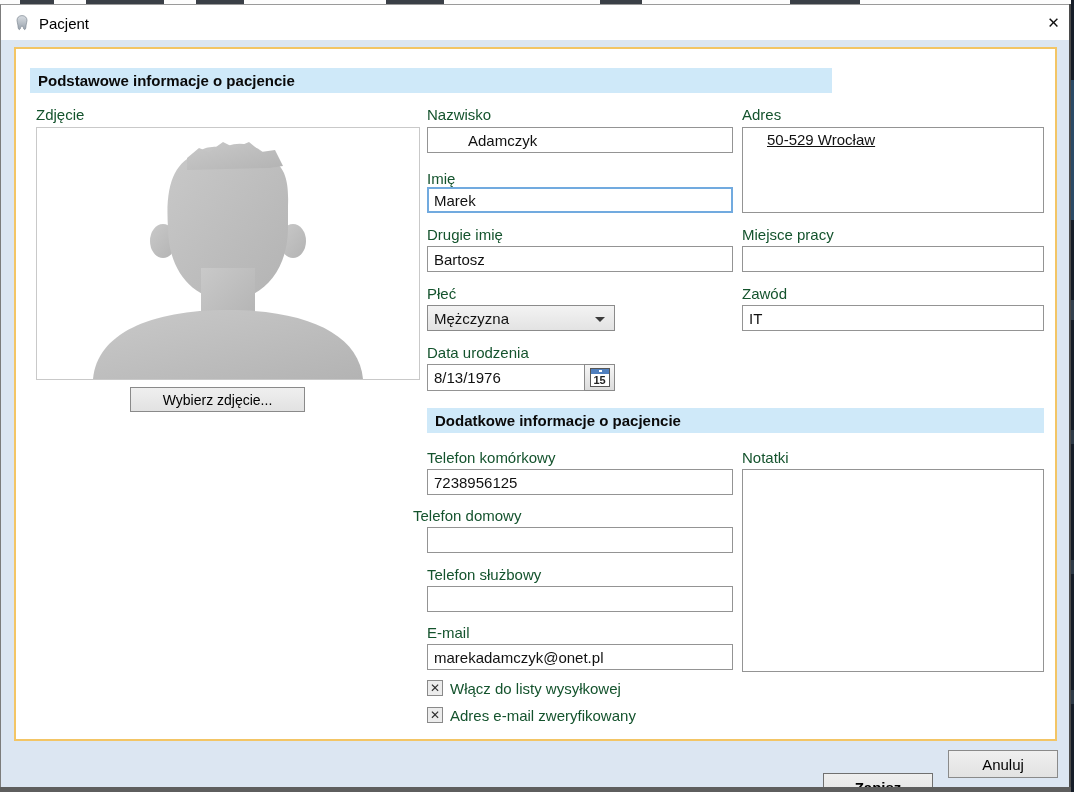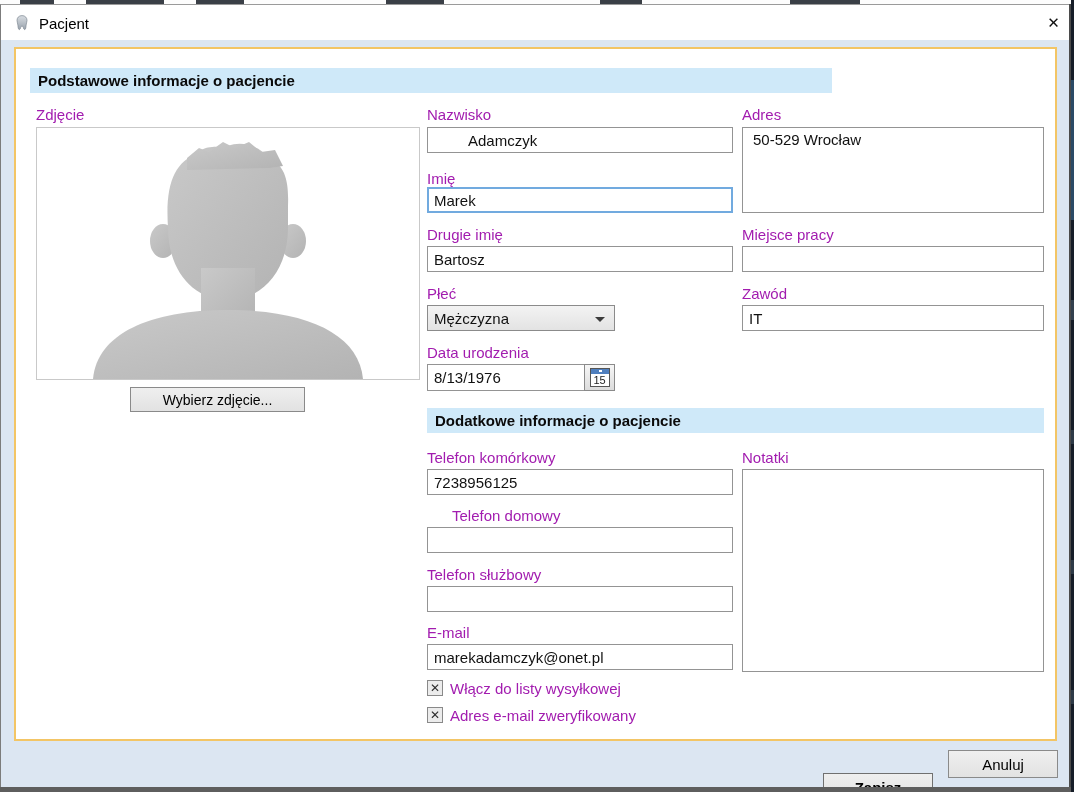--- a/index.html
+++ b/index.html
@@ -18,45 +18,45 @@
              align-items:center;justify-content:center;font-size:15px;color:#111;cursor:default;}
   .winbody{position:absolute;left:0;top:40px;width:1071px;height:747px;background:#dce6f2;
            border-left:1px solid #7c7c7c;}
   .win-bottom{position:absolute;left:0;top:787px;width:1071px;height:5px;background:#5e5e5e;}
   .win-right{position:absolute;left:1069px;top:4px;width:2px;height:788px;background:#4b4b4b;}
   
   .panel{position:absolute;left:14px;top:47px;width:1039px;height:690px;background:#fff;
          border:2px solid #f3c565;}
   .header-band{position:absolute;height:25px;background:#cfe9f9;font-size:15px;font-weight:bold;
                color:#0a0a0a;line-height:25px;padding-left:8px;box-sizing:border-box;}
-  .lbl{position:absolute;font-size:15px;color:#a21caf;white-space:nowrap;}
+  .lbl{position:absolute;font-size:15px;color:#14532d;white-space:nowrap;}
   .inp{position:absolute;box-sizing:border-box;border:1px solid #949494;background:#fff;
        font-family:"Liberation Sans","DejaVu Sans",sans-serif;font-size:15px;color:#111;
        padding:0 6px;height:26px;}
   .inp.focused{border:2px solid #71aadf;padding:0 5px;}
-  textarea.inp{resize:none;padding:3px 10px;}
+  textarea.inp{resize:none;padding:3px 24px;text-decoration:underline;}
   
   .photo-frame{position:absolute;left:36px;top:127px;width:384px;height:253px;background:#fff;
                border:1px solid #c9c9c9;box-sizing:border-box;overflow:hidden;}
   .btn{position:absolute;box-sizing:border-box;background:linear-gradient(#efefef,#e2e2e2);
        border:1px solid #8a8a8a;font-family:"Liberation Sans","DejaVu Sans",sans-serif;
        font-size:15px;color:#000;display:flex;align-items:center;justify-content:center;cursor:default;}
   
   .dropdown{position:absolute;left:427px;top:305px;width:188px;height:26px;box-sizing:border-box;
             background:linear-gradient(#f3f3f3,#e3e3e3);border:1px solid #8b8b8b;
             font-size:15px;color:#111;display:flex;align-items:center;padding:0 6px;}
   .dd-arrow{position:absolute;right:9px;top:11px;width:0;height:0;
             border-left:5px solid transparent;border-right:5px solid transparent;
             border-top:5px solid #3c3c3c;}
   
   .date-wrap{position:absolute;left:427px;top:364px;width:188px;height:27px;}
   .date-input{position:absolute;left:0;top:0;width:158px;height:27px;}
   .cal-btn{position:absolute;left:157px;top:0;width:31px;height:27px;background:linear-gradient(#f6f6f6,#dcdcdc);
            border:1px solid #8a8a8a;box-sizing:border-box;display:flex;align-items:center;justify-content:center;}
-  .cal-glyph{width:20px;height:19px;border:1px solid #555;box-sizing:border-box;background:#fff;position:relative;}
+  .cal-glyph{width:20px;height:19px;border:1px solid #555;box-sizing:border-box;background:#fff;position:relative;font-weight:bold;}
   .cal-head{position:absolute;left:0;top:0;width:100%;height:5px;background:#4f7fbe;}
   .cal-dot{position:absolute;left:50%;top:1px;width:3px;height:2px;margin-left:-1px;background:#fff;}
   .cal-day{position:absolute;left:0;top:5px;width:100%;text-align:center;font-size:11px;
            color:#222;line-height:13px;}
   
   .chk-box{position:absolute;width:16px;height:16px;box-sizing:border-box;background:#ececec;
            border:1px solid #898989;display:flex;align-items:center;justify-content:center;
            font-size:12px;font-weight:bold;color:#2d2d2d;line-height:14px;}
   
   .footer-btn{height:28px;width:110px;}
@@ -152,21 +152,21 @@
   <input class="inp" style="left: 742px; top: 246px; width: 302px;" type="text" value="">
 
   <div class="lbl" style="left:742px;top:285px;">Zawód</div>
   <input class="inp" style="left: 742px; top: 305px; width: 302px;" type="text" value="IT">
 
   <div class="header-band" style="left:427px;top:408px;width:617px;">Dodatkowe informacje o pacjencie</div>
 
   <div class="lbl" style="left:427px;top:449px;">Telefon komórkowy</div>
   <input class="inp" style="left: 427px; top: 469px; width: 306px;" type="text" value="7238956125">
 
-  <div class="lbl" style="left:452px;top:507px;">Telefon domowy</div>
+  <div class="lbl" style="left:413px;top:507px;">Telefon domowy</div>
   <input class="inp" style="left: 427px; top: 527px; width: 306px;" type="text" value="">
 
   <div class="lbl" style="left:427px;top:566px;">Telefon służbowy</div>
   <input class="inp" style="left: 427px; top: 586px; width: 306px;" type="text" value="">
 
   <div class="lbl" style="left:427px;top:624px;">E-mail</div>
   <input class="inp" style="left: 427px; top: 644px; width: 306px;" type="text" value="marekadamczyk@onet.pl">
 
   <div class="chk-box" style="left:427px;top:680px;">✕</div>
   <div class="lbl" style="left:450px;top:680px;">Włącz do listy wysyłkowej</div>

